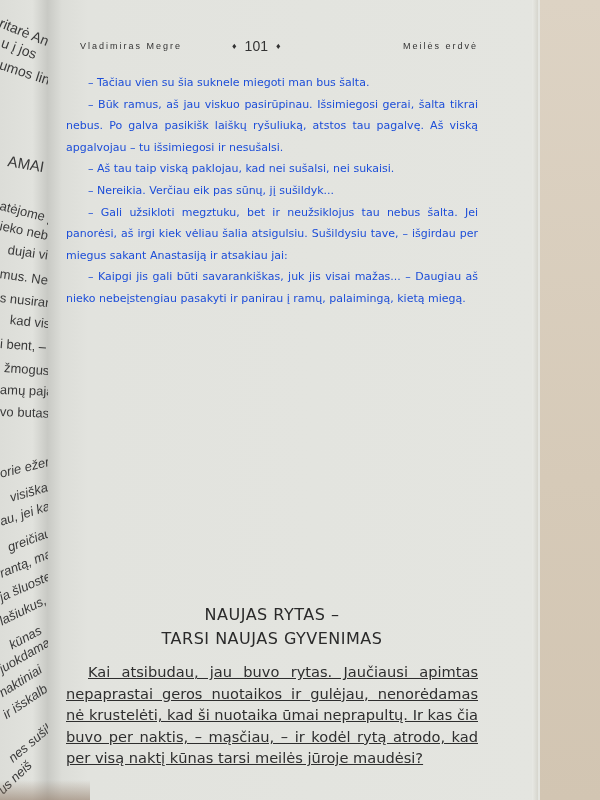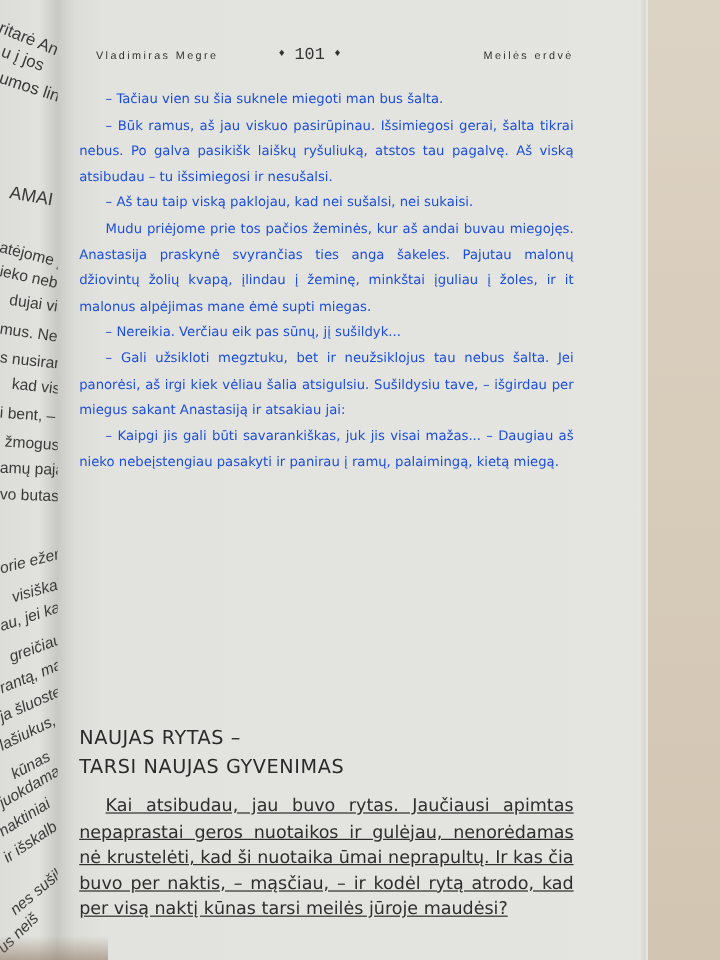--- a/index.html
+++ b/index.html
@@ -34,32 +34,32 @@
     .bottom-shadow {
       position: absolute; left: 0; bottom: 0; width: 90px; height: 20px;
       background: linear-gradient(180deg, rgba(170,150,130,0) 0%, rgba(140,115,95,0.55) 100%);
     }
     .running-head {
       position: absolute; top: 38px; left: 66px; width: 412px; height: 16px;
       font-family: "Liberation Sans", sans-serif; font-size: 9px; color: #333;
       letter-spacing: 2px;
     }
     .rh-left { position: absolute; left: 14px; top: 3px; }
-    .rh-center { position: absolute; left: 158px; top: 0; font-family: Liberation Mono, monospace; font-size: 14px; letter-spacing: 0; }
+    .rh-center { position: absolute; left: 158px; top: 0; font-family: Liberation Sans, sans-serif; font-size: 14px; letter-spacing: 0; }
     .rh-center .dia { font-size: 9px; margin: 0 8px; position: relative; top: -2px; }
     .rh-right { position: absolute; right: 0; top: 3px; }
     .body-text {
       position: absolute; left: 66px; top: 72px; width: 412px;
       font-family: "DejaVu Sans", sans-serif; font-size: 11px; line-height: 21.6px;
       color: #1d4ed8; text-align: justify;
     }
     .body-text p { margin: 0; text-indent: 22px; }
     .chapter-title {
       position: absolute; left: 66px; top: 603px; width: 412px;
-      text-align: left; font-family: "DejaVu Sans", sans-serif; font-size: 16px;
+      text-align: center; font-family: "DejaVu Sans", sans-serif; font-size: 16px;
       line-height: 24px; color: #2a2a2a; letter-spacing: 0.5px;
     }
     .body-text2 {
       position: absolute; left: 66px; top: 661px; width: 412px;
       font-family: "DejaVu Sans", sans-serif; font-size: 14.6px; line-height: 21.6px;
       color: #2e2e2e; text-align: justify;
     }
     .body-text2 p { margin: 0; text-indent: 22px; text-decoration: underline; }
   </style>
 </head>
@@ -103,23 +103,22 @@
 <div class="running-head">
   <span class="rh-left">Vladimiras Megre</span>
   <span class="rh-center">
     <span class="dia">♦</span><span>101</span><span class="dia">♦</span>
   </span>
   <span class="rh-right">Meilės erdvė</span>
 </div>
 
 <div class="body-text">
   <p>– Tačiau vien su šia suknele miegoti man bus šalta.</p>
-  <p>– Būk ramus, aš jau viskuo pasirūpinau. Išsimiegosi gerai, šalta tikrai nebus. Po galva pasikišk laiškų ryšuliuką, atstos tau pagalvę. Aš viską atsibudau – tu išsimiegosi ir nesušalsi.</p>
+  <p>– Būk ramus, aš jau viskuo pasirūpinau. Išsimiegosi gerai, šalta tikrai nebus. Po galva pasikišk laiškų ryšuliuką, atstos tau pagalvę. Aš viską apgalvojau – tu išsimiegosi ir nesušalsi.</p>
   <p>– Aš tau taip viską paklojau, kad nei sušalsi, nei sukaisi.</p>
-  <p>Mudu priėjome prie tos pačios žeminės, kur aš andai buvau miegojęs. Anastasija praskynė svyrančias ties anga šakeles. Pajutau malonų džiovintų žolių kvapą, įlindau į žeminę, minkštai įguliau į žoles, ir it malonus alpėjimas mane ėmė supti miegas.</p>
   <p>– Nereikia. Verčiau eik pas sūnų, jį sušildyk...</p>
   <p>– Gali užsikloti megztuku, bet ir neužsiklojus tau nebus šalta. Jei panorėsi, aš irgi kiek vėliau šalia atsigulsiu. Sušildysiu tave, – išgirdau per miegus sakant Anastasiją ir atsakiau jai:</p>
   <p>– Kaipgi jis gali būti savarankiškas, juk jis visai mažas... – Daugiau aš nieko nebeįstengiau pasakyti ir panirau į ramų, palaimingą, kietą miegą.</p>
 </div>
 
 <div class="chapter-title">
   <div>NAUJAS RYTAS –</div>
   <div>TARSI NAUJAS GYVENIMAS</div>
 </div>
 

